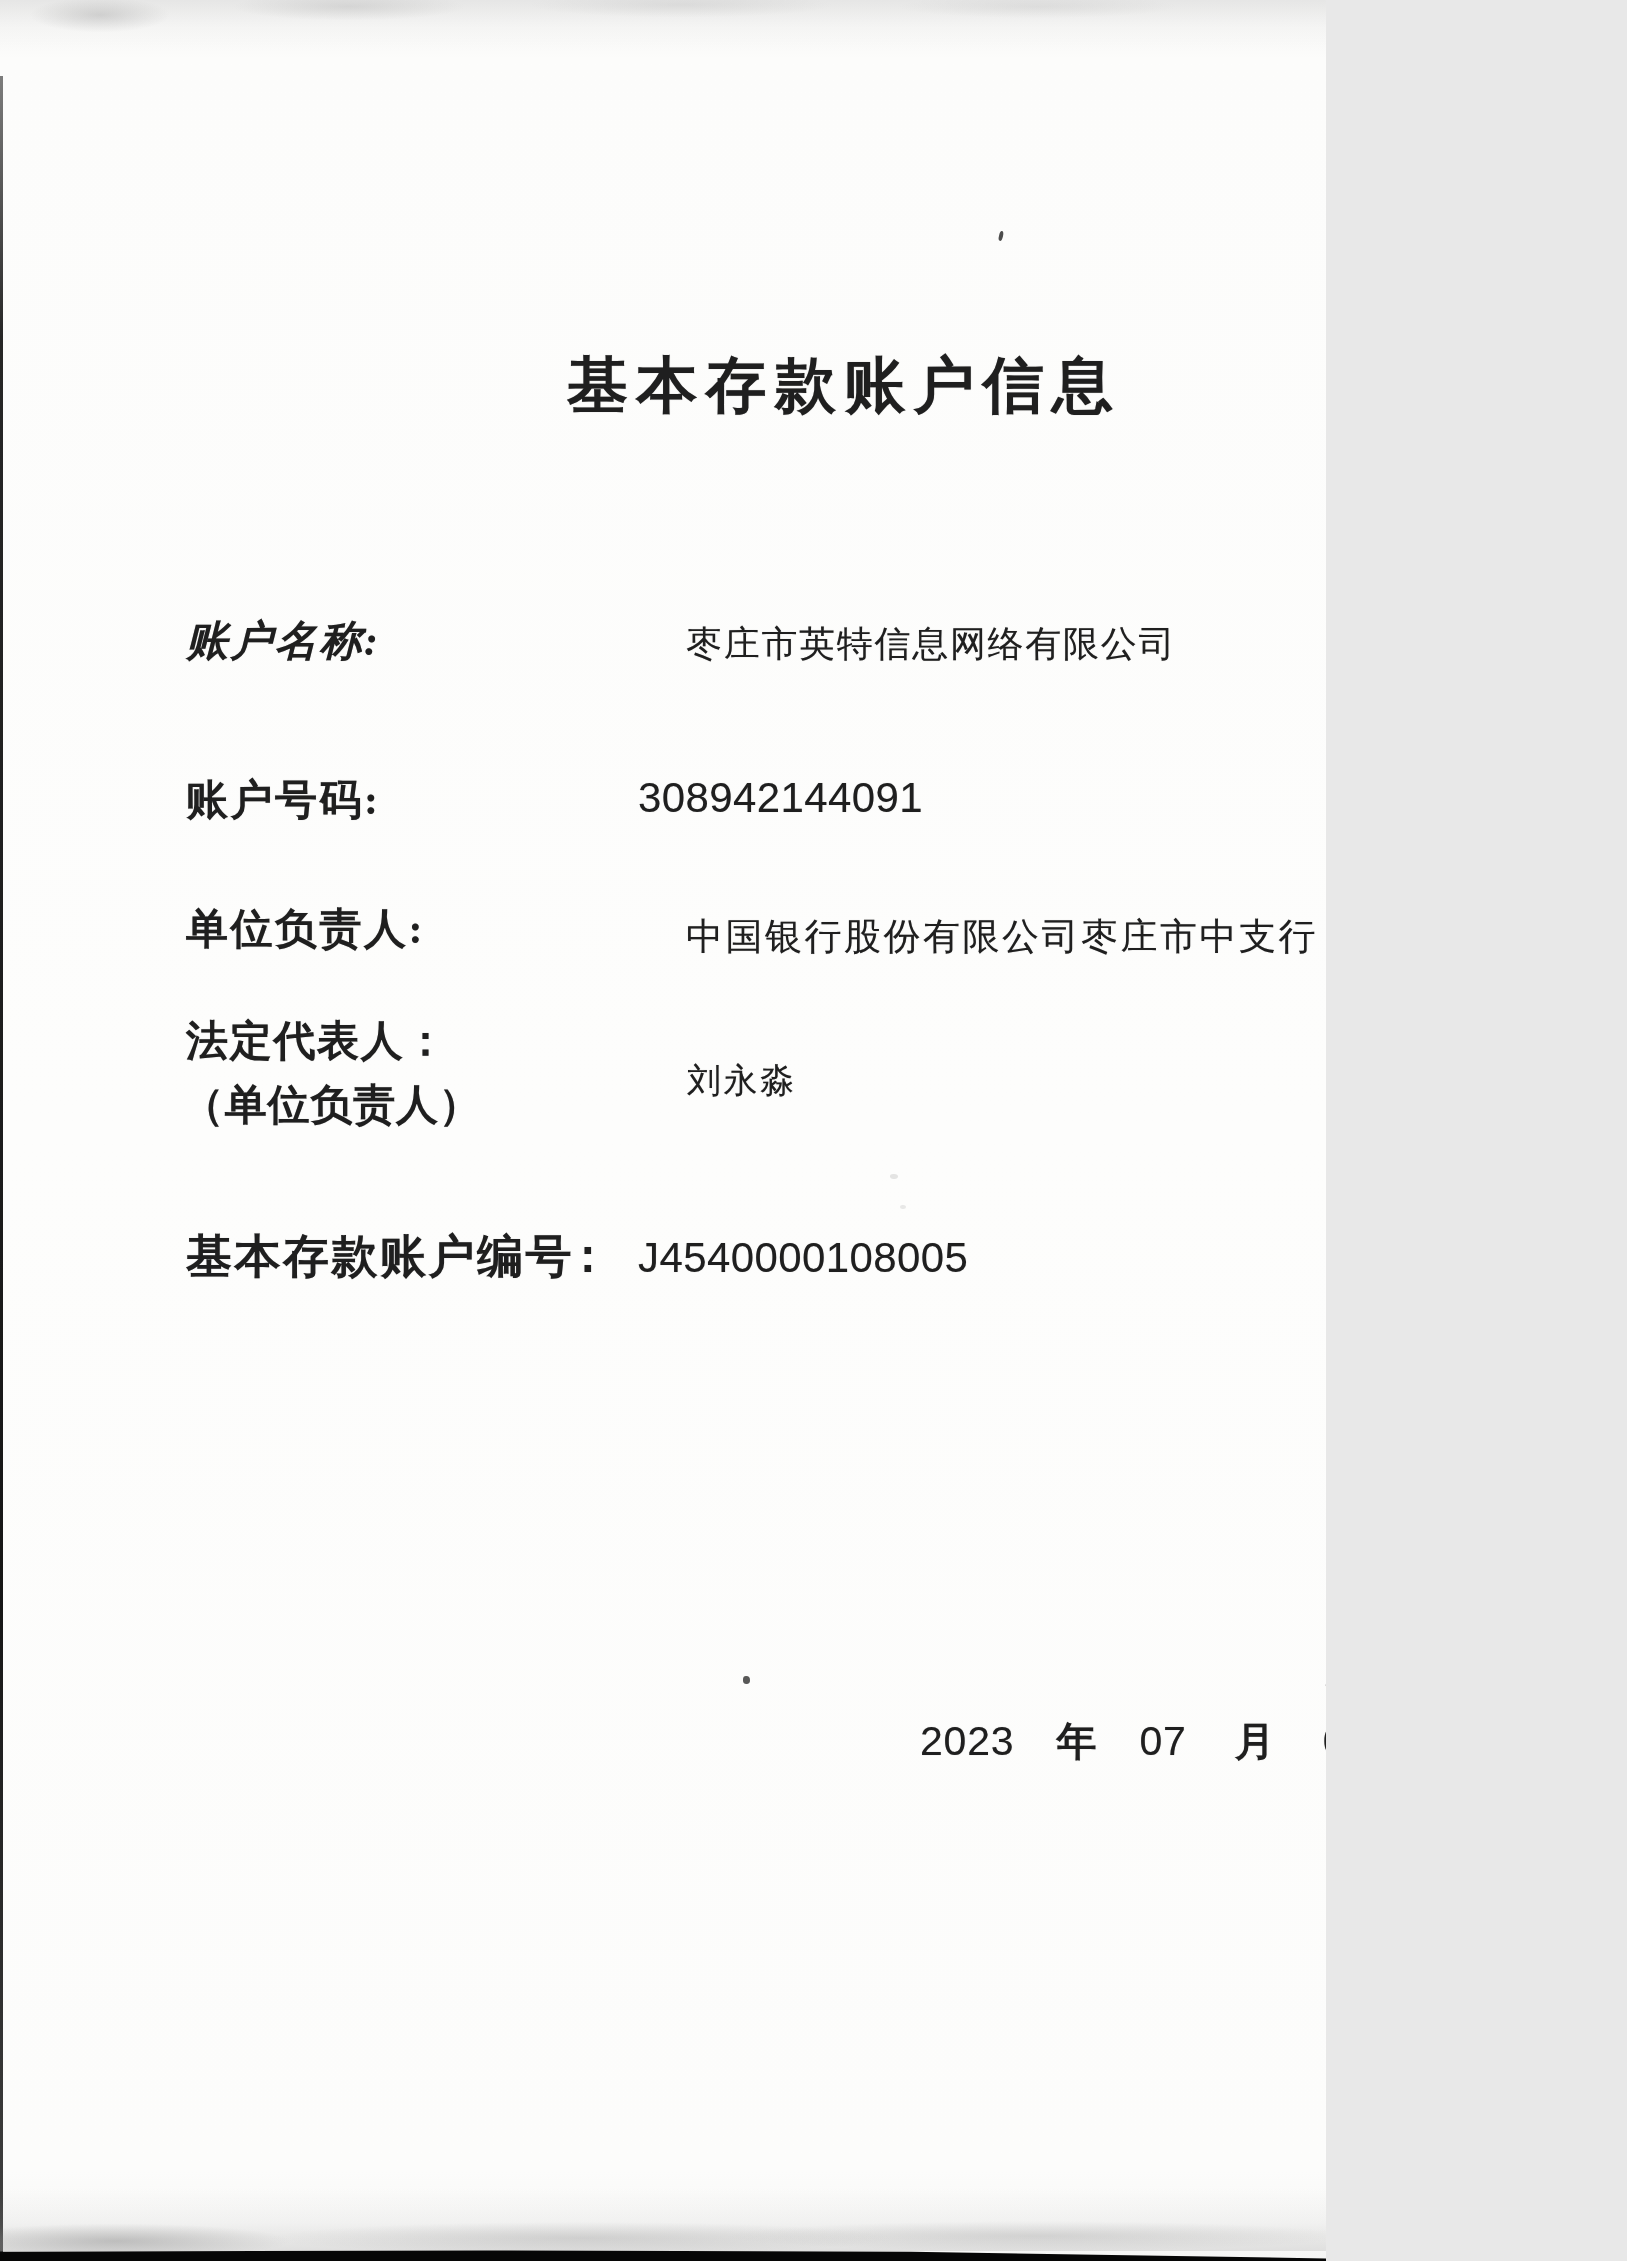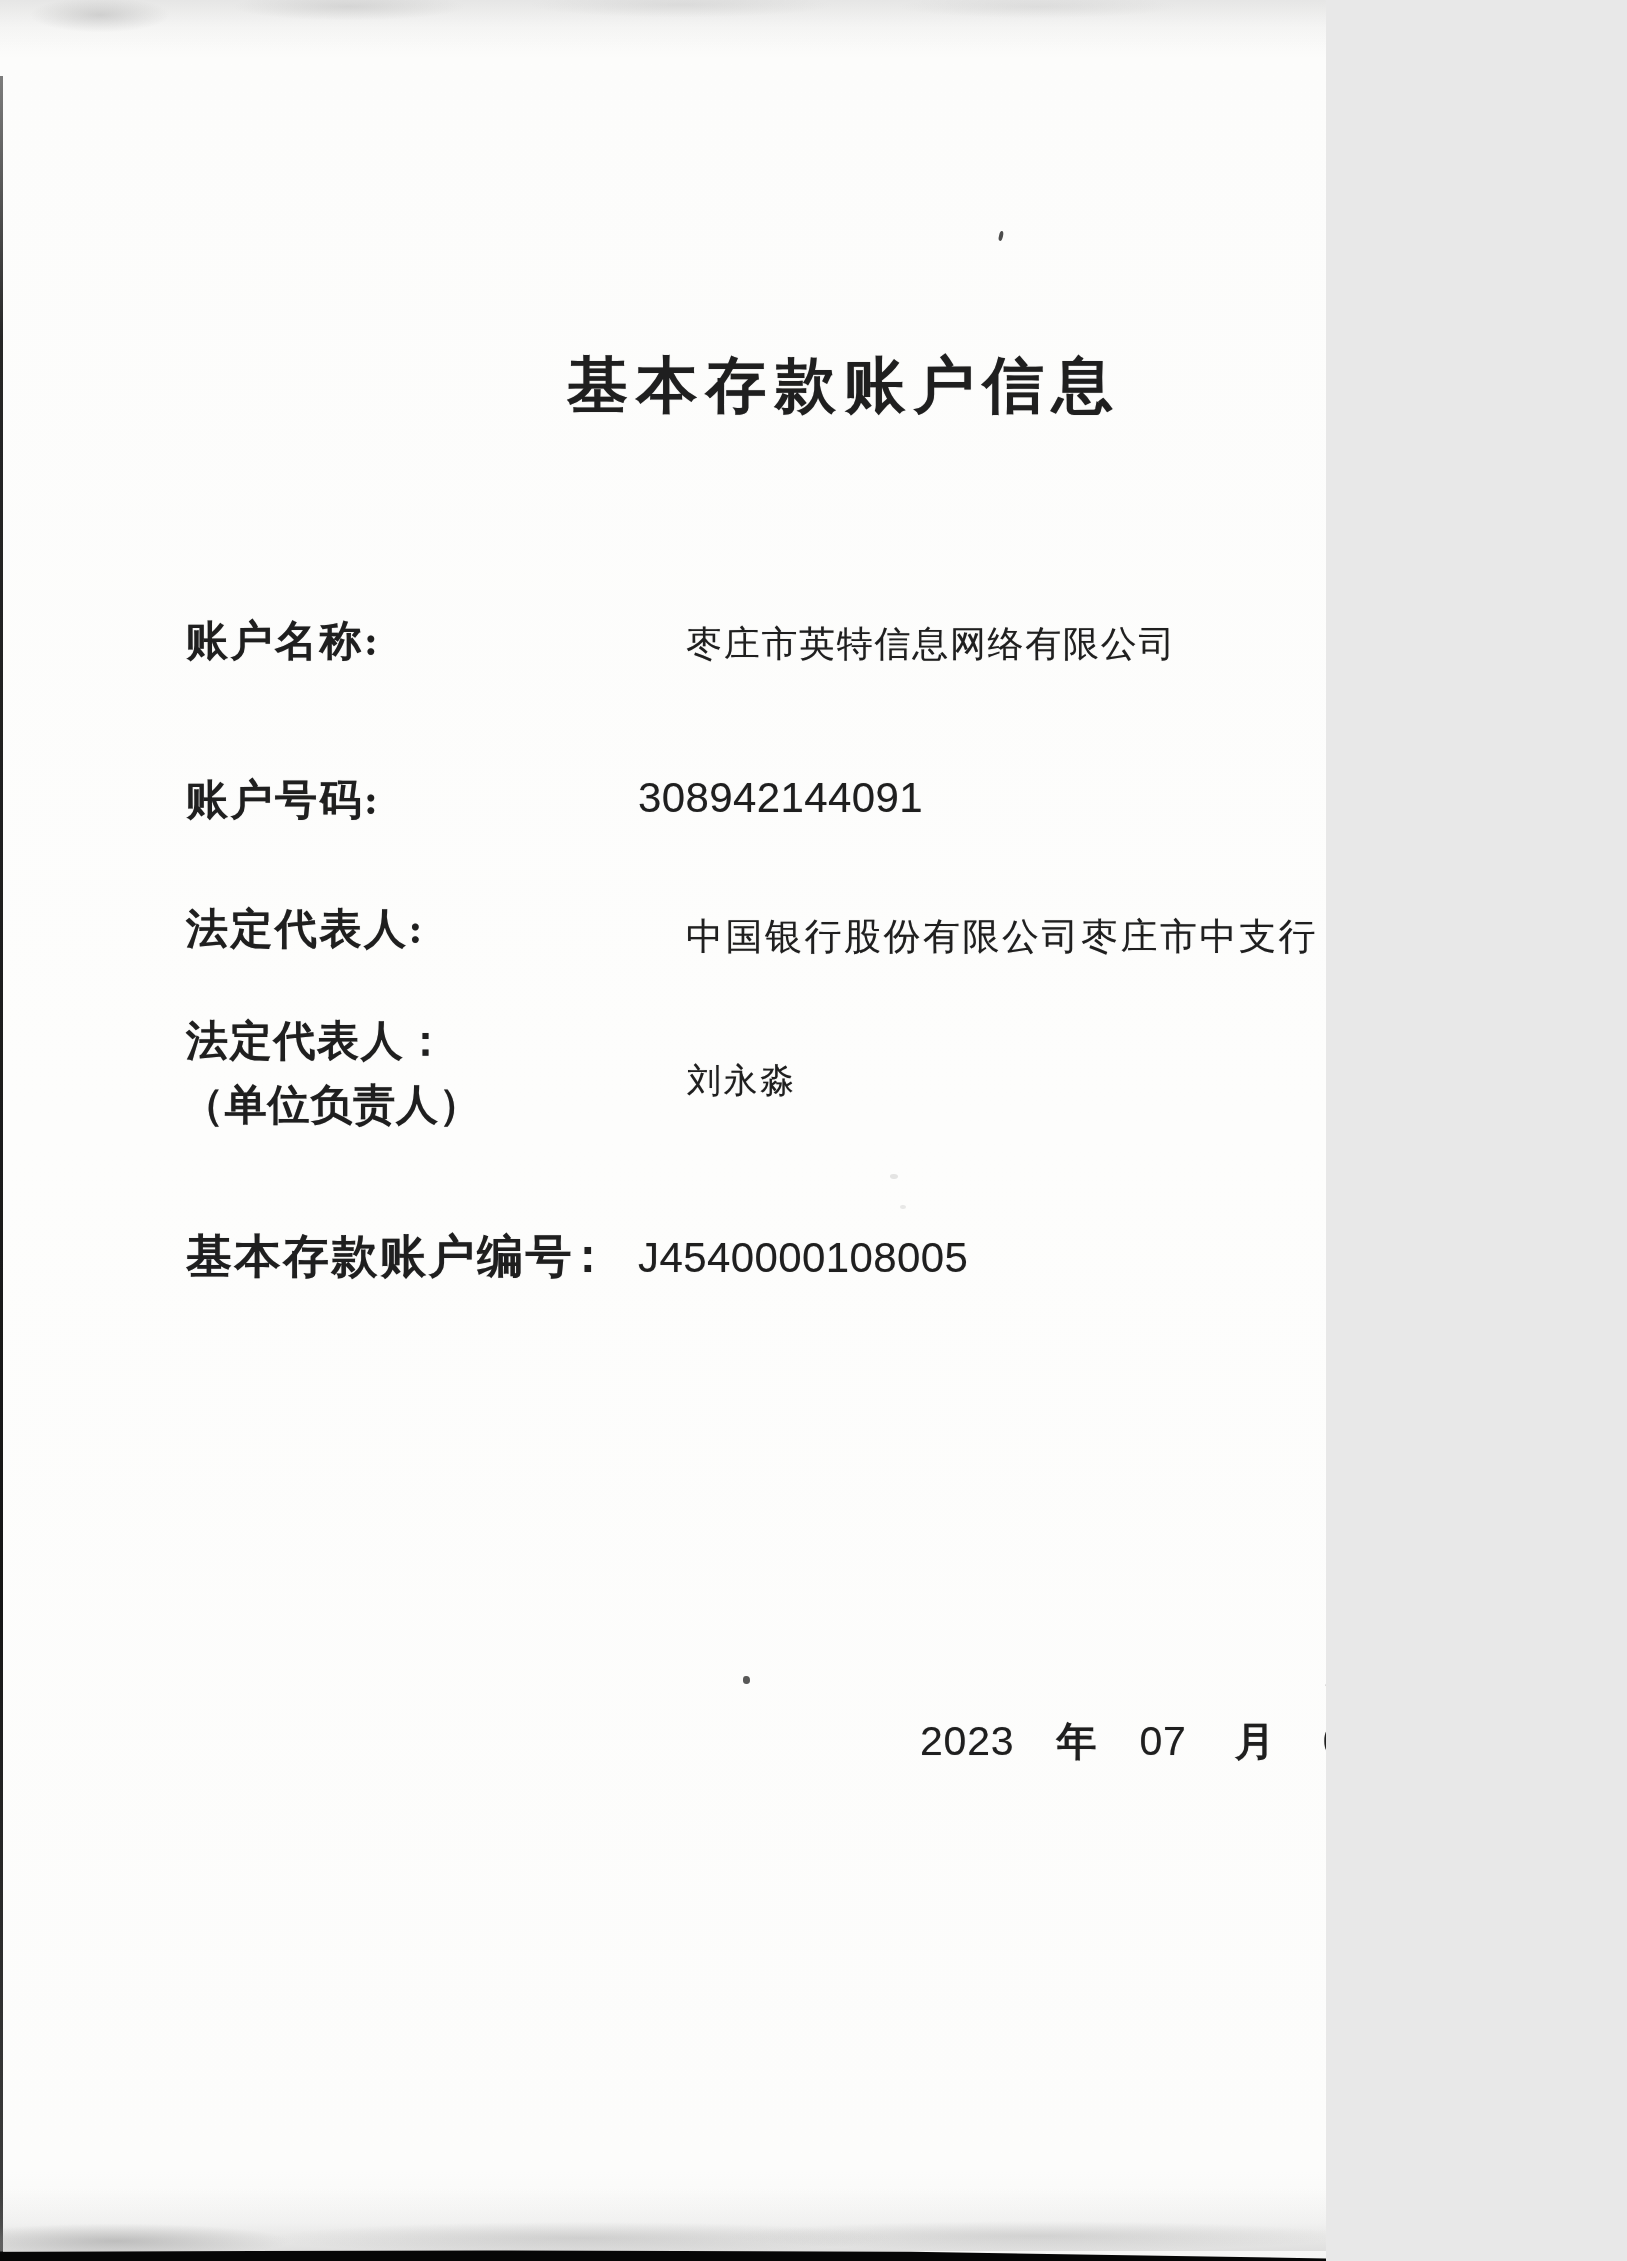--- a/index.html
+++ b/index.html
@@ -78,21 +78,21 @@
     text-shadow: 0 0 0.8px rgba(0,0,0,0.35);
     margin-left: 48px;
   }
   .field-value-num {
     position: absolute; left: 638px;
     font-family: "Liberation Sans", "DejaVu Sans", sans-serif;
     font-size: 42px; font-weight: normal; letter-spacing: 0.4px;
     line-height: 1.1; white-space: nowrap;
     text-shadow: 0 0 0.8px rgba(0,0,0,0.35);
   }
-  .label-top    { top: 618px; }
+  .label-top    { top: 618px; font-style: italic; }
   .value-name   { top: 624px; }
   .label-acct   { top: 777px; }
   .value-acct   { top: 775px; }
   .label-bank   { top: 906px; }
   .value-bank   { top: 916px; font-size: 37px; letter-spacing: 2.5px; }
   .label-legal1 { top: 1018px; letter-spacing: 1.7px; }
   .label-legal2 { top: 1082px; left: 156px; letter-spacing: 0.8px; margin-left: 26px; }
   .value-legal  { top: 1061px; left: 639px; font-size: 34px; letter-spacing: 2.5px; }
   .label-basic  { top: 1235px; font-size: 46px; letter-spacing: 2.5px; font-family: Liberation Mono, monospace; }
   .value-basic  { top: 1235px; }
@@ -139,21 +139,21 @@
     <span class="field-label label-top">账户名称:</span>
     <span class="field-value-cjk value-name">枣庄市英特信息网络有限公司</span>
   </div>
 
   <div>
     <span class="field-label label-acct">账户号码:</span>
     <span class="field-value-num value-acct">308942144091</span>
   </div>
 
   <div>
-    <span class="field-label label-bank">法定代表人:</span>
+    <span class="field-label label-bank">单位负责人:</span>
     <span class="field-value-cjk value-bank">中国银行股份有限公司枣庄市中支行</span>
   </div>
 
   <div>
     <span class="field-label label-legal1">法定代表人：</span>
     <span class="field-label label-legal2">（单位负责人）</span>
     <span class="field-value-cjk value-legal">刘永淼</span>
   </div>
 
   <div>

